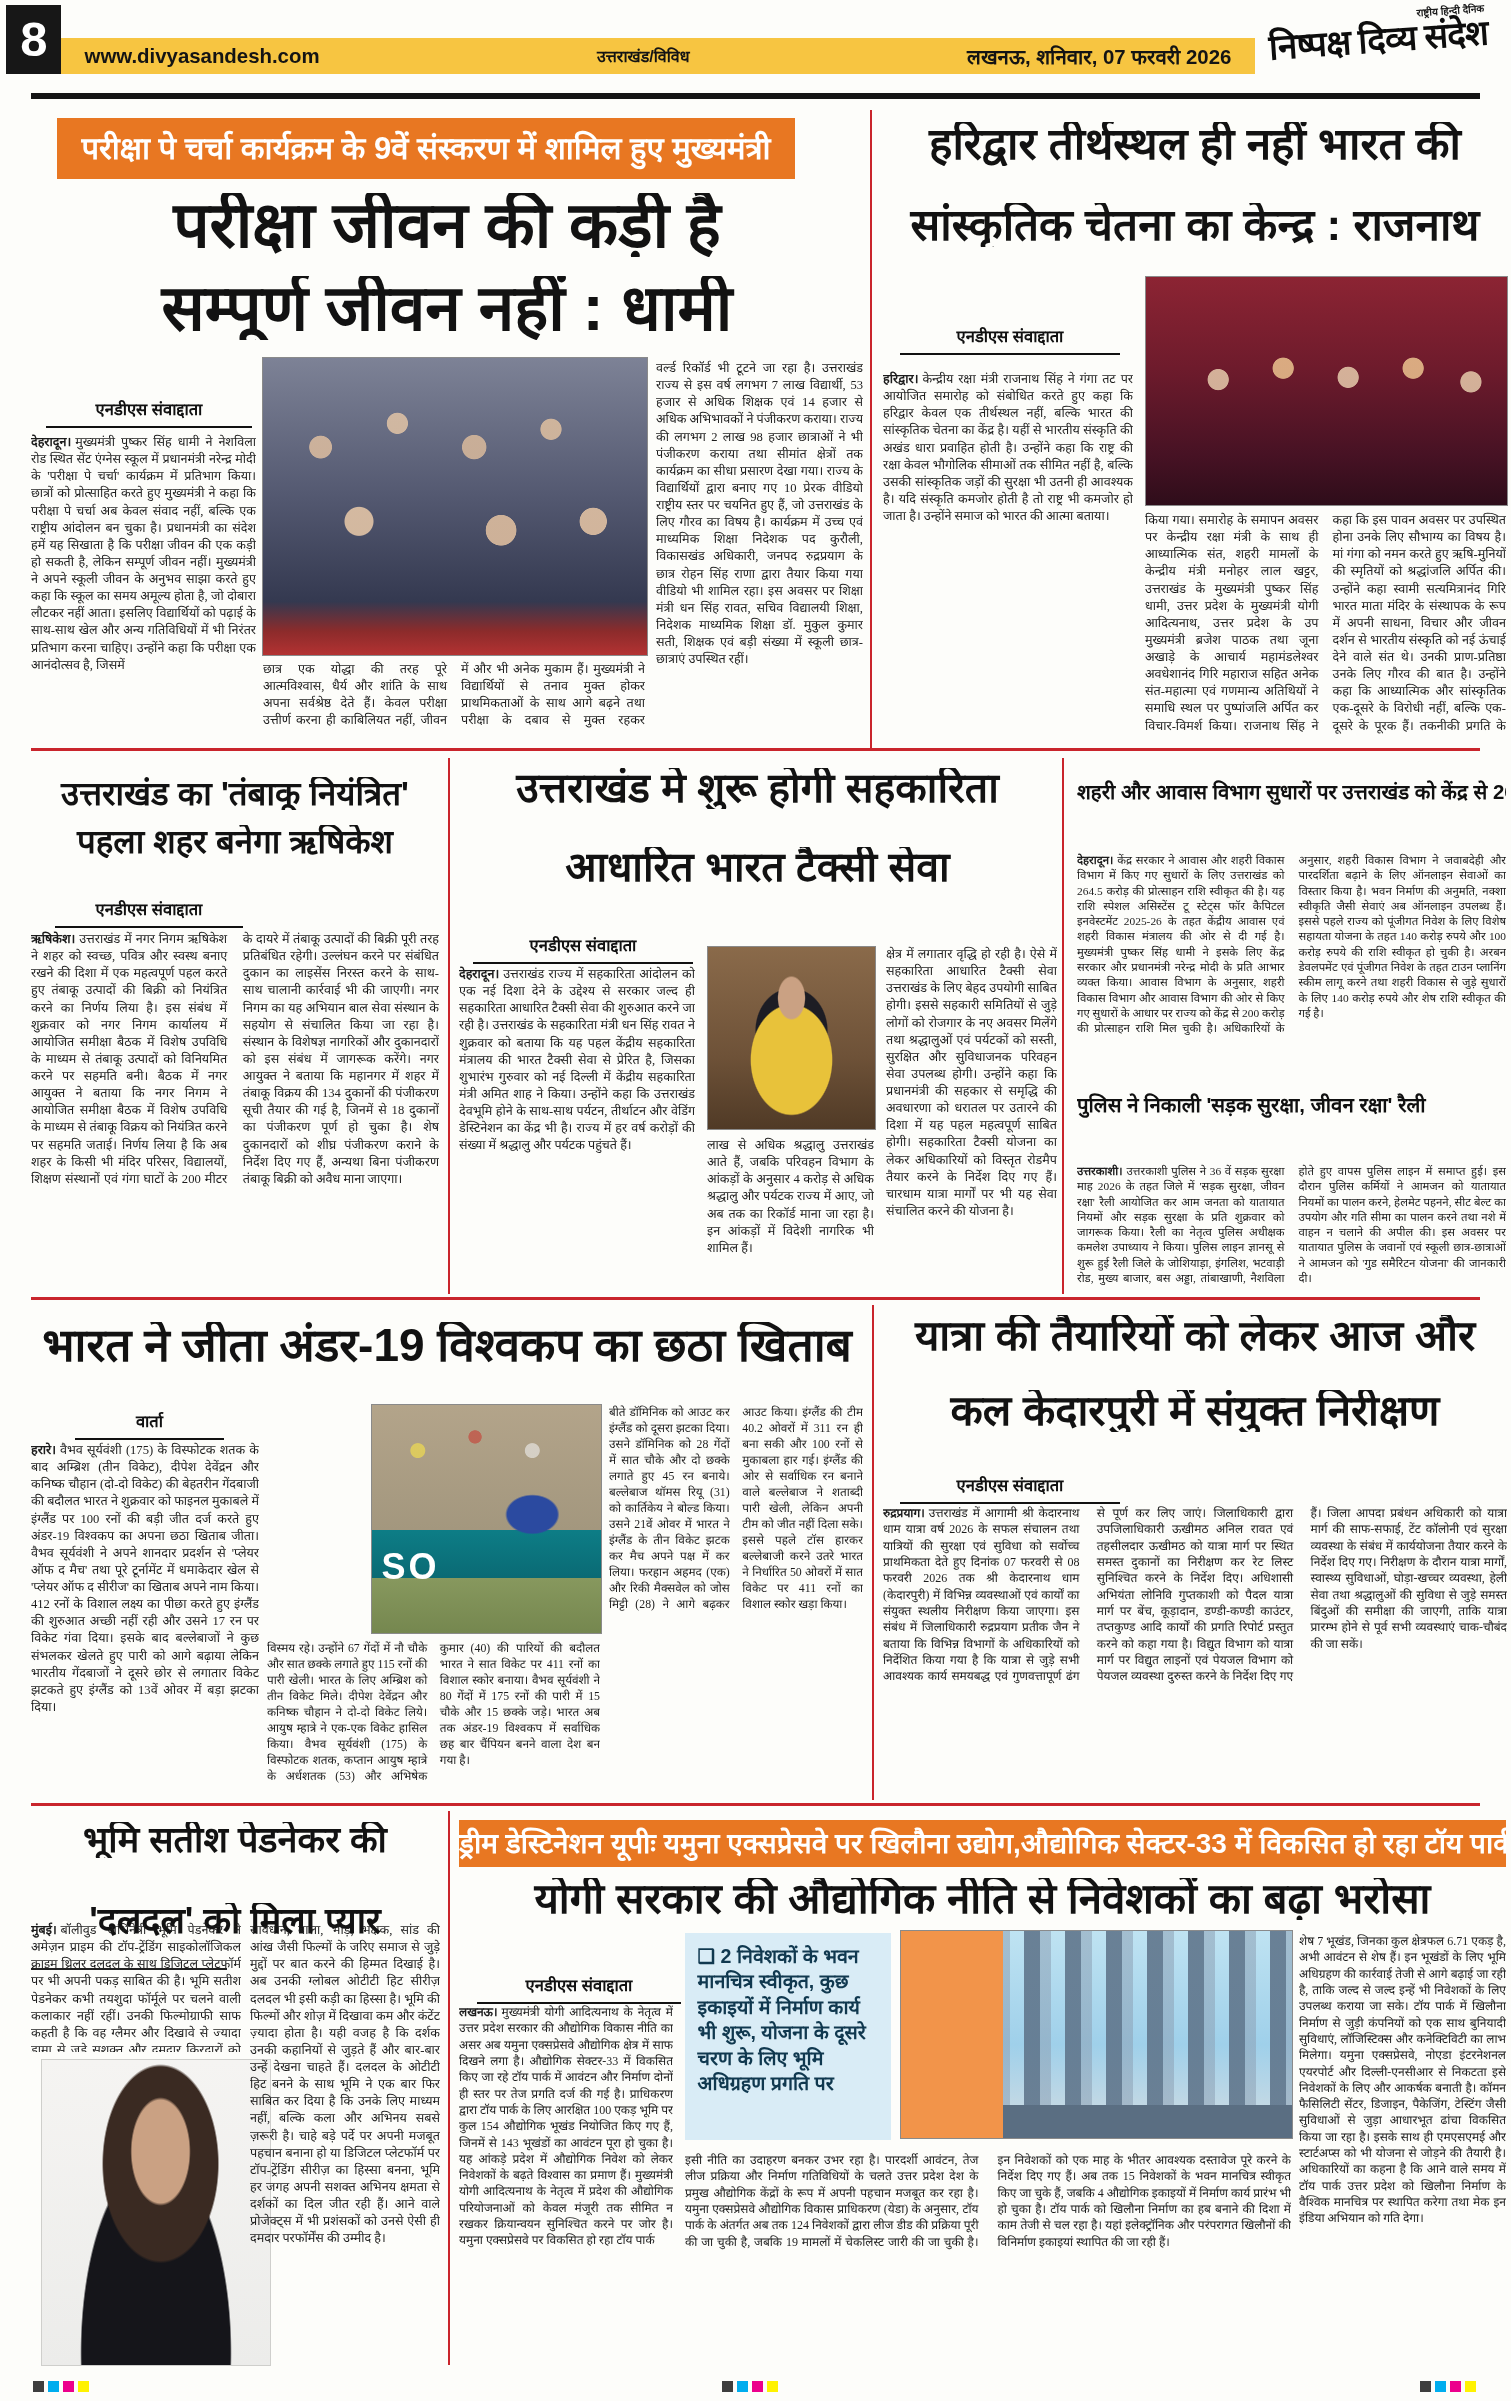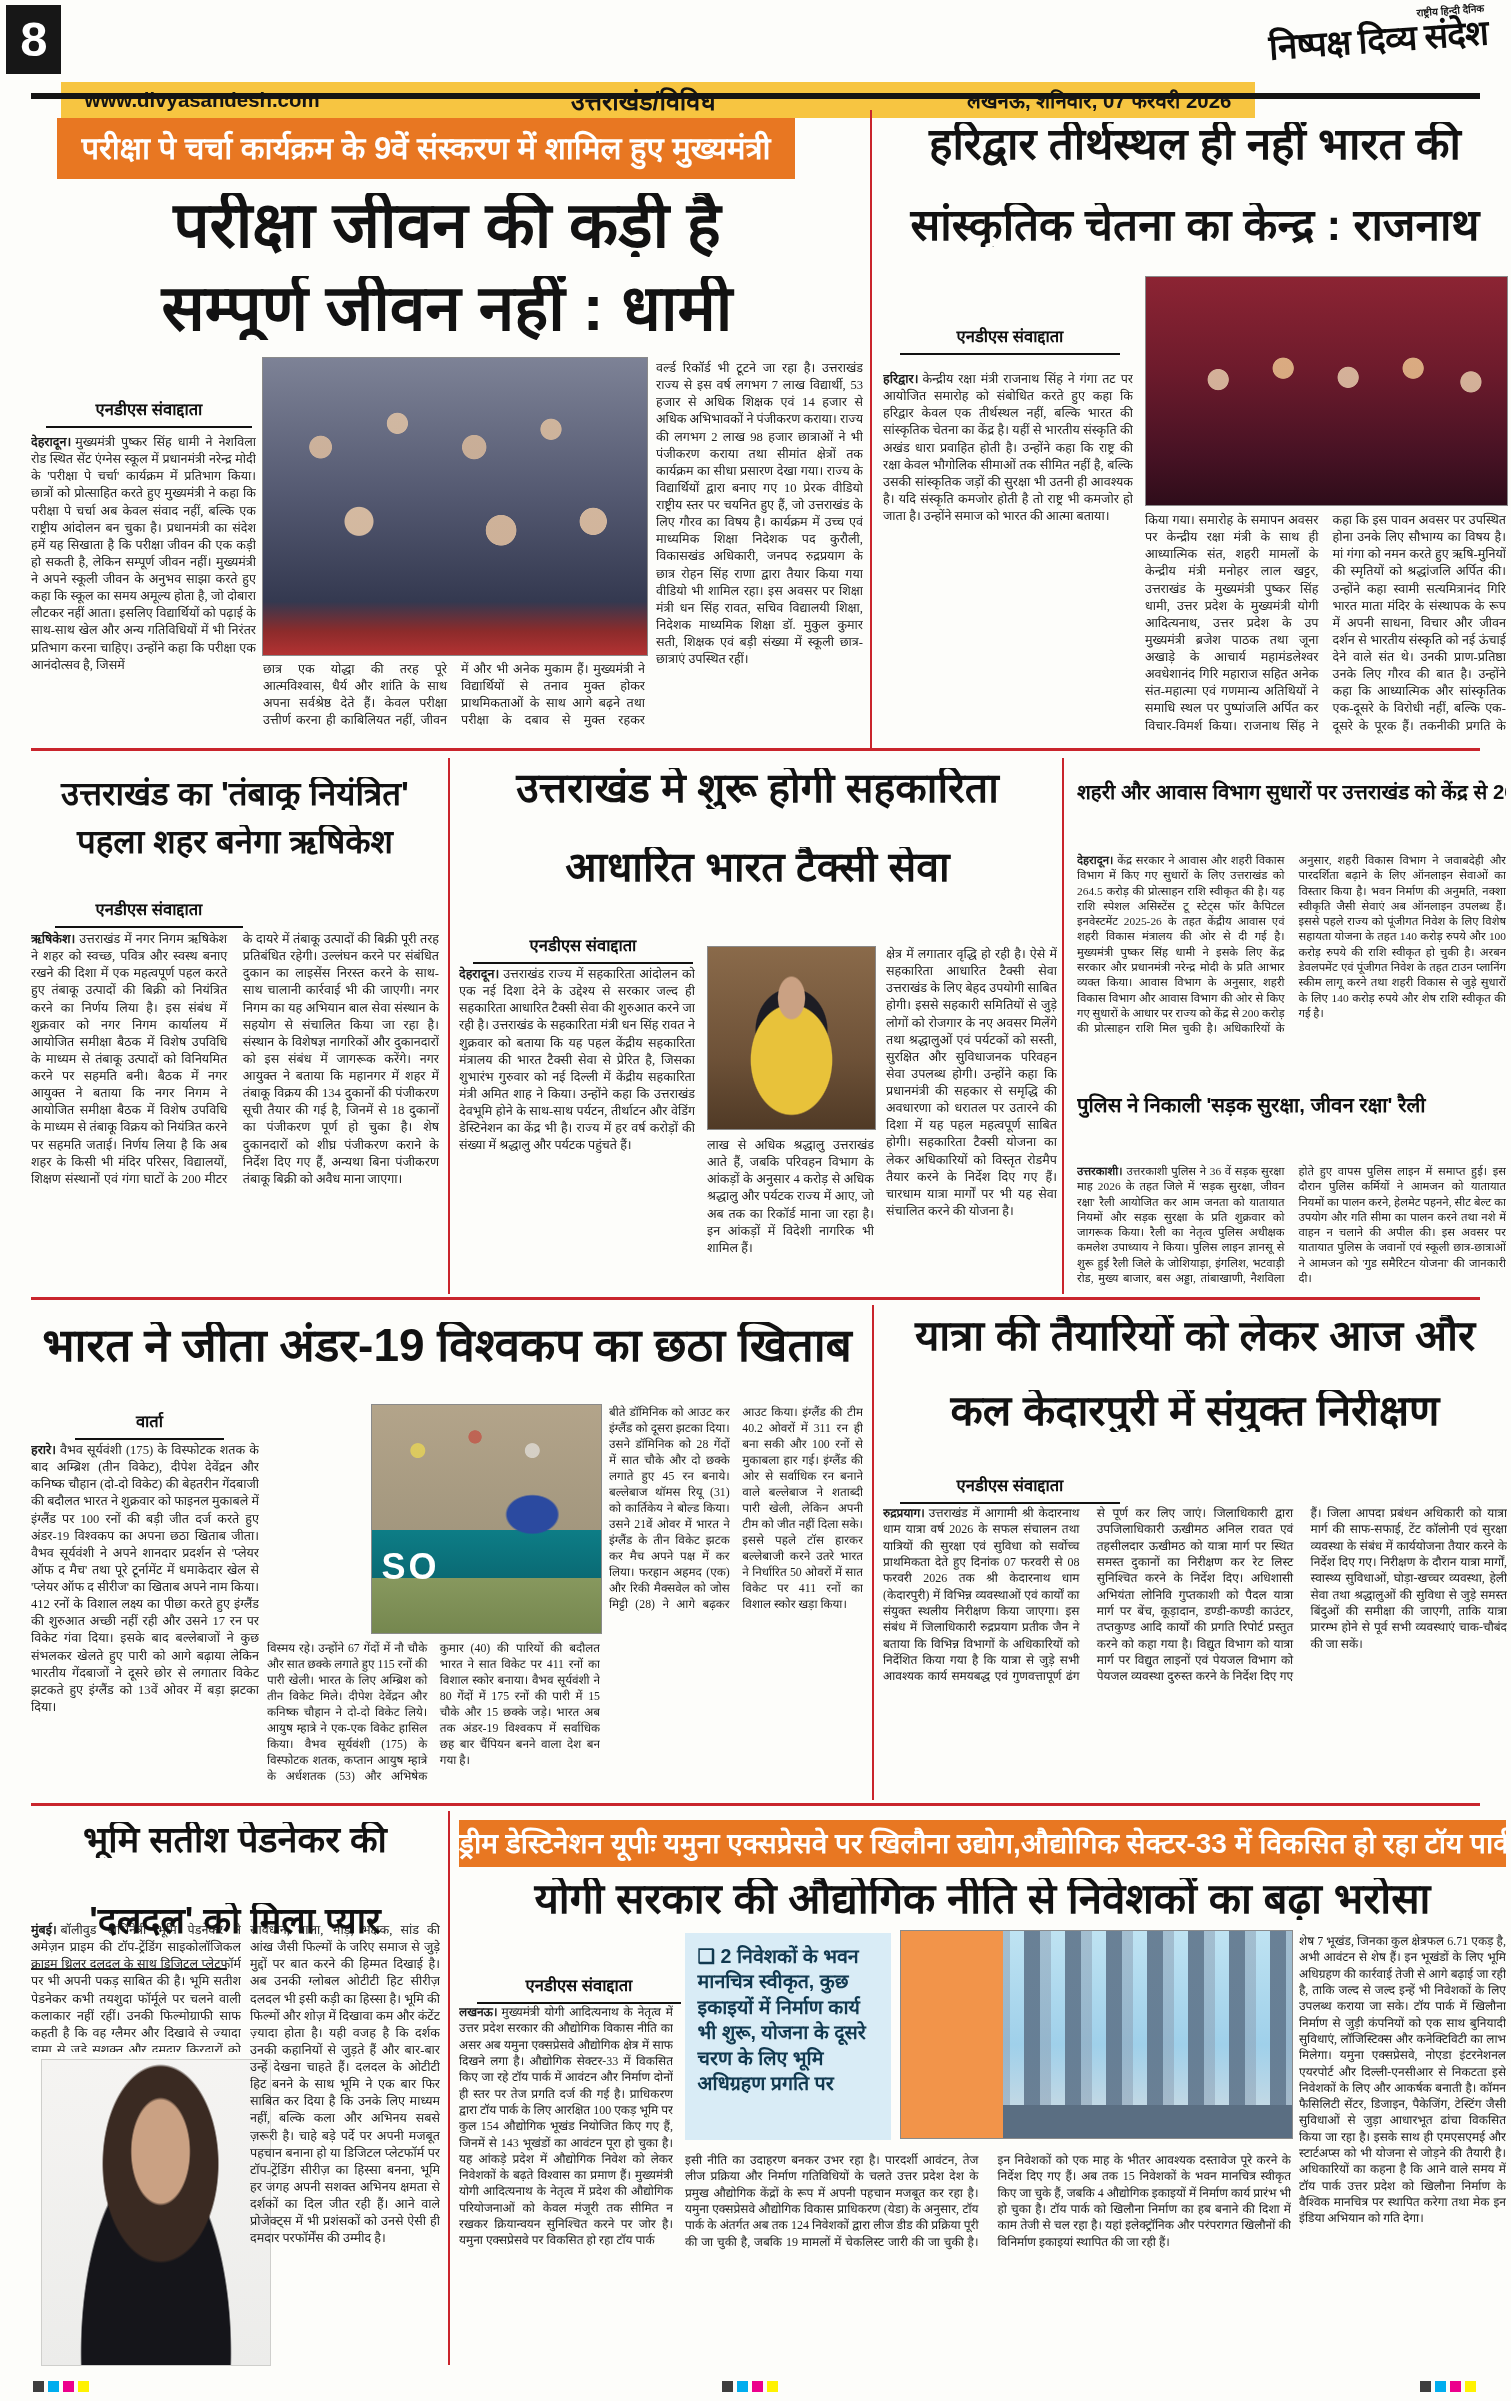--- a/index.html
+++ b/index.html
@@ -6,23 +6,23 @@
   #paper{position:relative;width:1512px;height:2401px;background:#fdfdfa;margin:0 auto;
          font-family:"Liberation Serif",serif;overflow:hidden;}
   .abs{position:absolute;}
   
   .pagenum{left:6.3px;top:4.7px;width:55px;height:69px;background:#171717;color:#fff;
            display:flex;align-items:center;justify-content:center;
            font:800 49px "Liberation Sans",sans-serif;}
   .yellowbar{left:61px;top:38px;width:1194px;height:36px;background:#f7c541;
              display:flex;align-items:center;justify-content:space-between;
              padding:0 23.6px;box-sizing:border-box;
-             font-family:"Liberation Sans",sans-serif;font-weight:700;color:#141414;margin-top:44px;}
+             font-family:"Liberation Sans",sans-serif;font-weight:700;color:#141414;}
   .yb-site{font-size:20.4px;}
-  .yb-section{font-size:25px;}
+  .yb-section{font-size:16px;}
   .yb-date{font-size:20.4px;}
   .masthead{left:1249px;top:1.6px;width:259px;height:82px;text-align:center;}
   .mh-tag{font:700 10.2px "Liberation Sans",sans-serif;color:#1a1a1a;
           transform:rotate(-4deg);margin:7.9px 23.6px 0 0;text-align:right;}
   .mh-name{font:900 35px/1.05 "Liberation Serif",serif;color:#0d0d0d;
            transform:rotate(-4deg);letter-spacing:-0.8px;}
   .hdr-rule{left:31px;top:93px;width:1449px;height:6.3px;background:#141414;}
   
   .kicker{background:#e87722;color:#fff;text-align:center;overflow:hidden;
           font-family:"Liberation Sans",sans-serif;font-weight:800;white-space:nowrap;}

